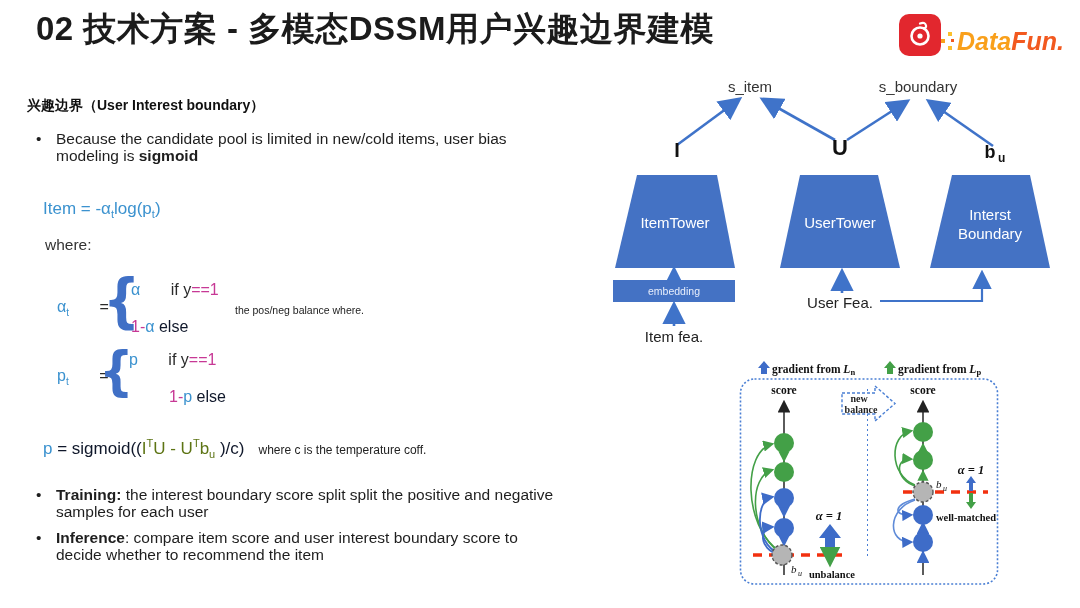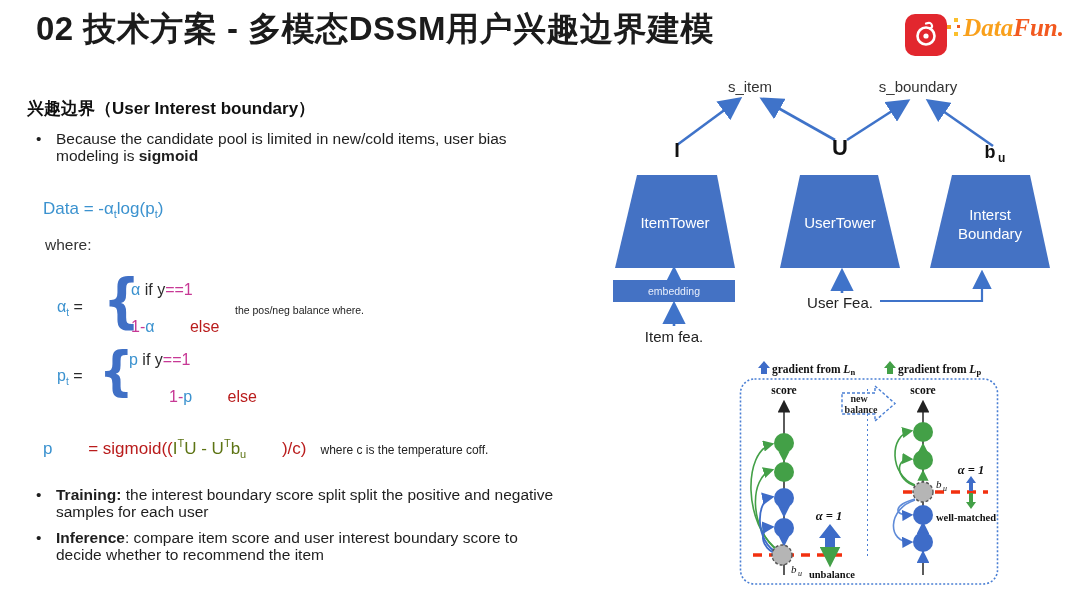--- a/index.html
+++ b/index.html
@@ -7,37 +7,37 @@
     width:1080px;height:608px;position:relative;overflow:hidden;
     background:#ffffff;color:#1e1e1e;
     font-family:"Liberation Sans","DejaVu Sans",sans-serif;
   }
   .abs{position:absolute;}
   
   .title{
     left:36px;top:7px;font-size:33px;font-weight:600;color:#1b1b1b;
     letter-spacing:0.5px;white-space:nowrap;
   }
-  .logo-wrap{right:16px;top:14px;display:flex;align-items:flex-start;gap:0;font-family:Liberation Serif, serif;}
+  .logo-wrap{right:16px;top:14px;display:flex;align-items:flex-end;gap:0;}
   .ne-icon{width:42px;height:42px;background:#e2272e;border-radius:10px;
     display:flex;align-items:center;justify-content:center;}
   .datafun{display:flex;align-items:center;gap:2px;}
   .df-text{font-size:25px;font-weight:bold;font-style:italic;letter-spacing:0;}
   .df-part1{color:#f9a01b;}
   .df-part2{color:#f2591f;}
   
-  .heading{left:27px;top:97px;font-size:17px;font-weight:bold;color:#101010;}
+  .heading{left:27px;top:97px;font-size:14px;font-weight:bold;color:#101010;}
   .bullet{font-size:15.5px;line-height:17px;color:#1e1e1e;}
   .bullet .dot{position:absolute;left:0;top:0;}
   .bullet .btxt{display:block;margin-left:20px;}
   .blue{color:#3b92cf;}
   .pink{color:#c73895;}
-  .olive{color:#b91c1c;padding-left:31px;}
+  .olive{color:#0f172a;}
   .dolive{color:#5d7414;font-weight:normal;}
-  .dark{color:#2a2a2a;}
+  .dark{color:#2a2a2a;padding-left:26px;}
   .formula{font-size:17px;white-space:nowrap;}
   .formula sub{font-size:11px;}
   .formula sup{font-size:11px;}
   .where{left:45px;top:236px;font-size:15.5px;color:#333;}
   .caseblock{height:76px;}
   .case-lhs{position:absolute;left:0;font-size:16px;}
   .case-lhs sub{font-size:10px;}
   .brace{position:absolute;font-size:58px;line-height:58px;font-weight:bold;
     color:#4070c6;font-family:"DejaVu Sans",sans-serif;transform:scaleX(0.9);}
   .case-line{position:absolute;font-size:16px;white-space:nowrap;}
@@ -71,21 +71,21 @@
 </div>
 
 <div class="abs heading">兴趣边界（User Interest boundary）</div>
 
 <div class="abs bullet" style="left:36px;top:130px;width:508px;">
   <span class="dot">•</span>
   <span class="btxt"><span>Because the candidate pool is limited in new/cold items,  user bias modeling is </span><b>sigmoid</b></span>
 </div>
 
 <div class="abs formula blue" style="left:43px;top:199px;">
-  <span>Data = -α</span><sub>t</sub><span>log(p</span><sub>t</sub><span>)</span>
+  <span>Item = -α</span><sub>t</sub><span>log(p</span><sub>t</sub><span>)</span>
 </div>
 
 <div class="abs where">where:</div>
 
 <div class="abs caseblock" style="left:57px;top:276px;width:480px;">
   <span class="case-lhs blue" style="top:22px;"><span>α</span><sub>t</sub><span class="dark"> =</span></span>
   <span class="brace" style="left:44px;top:-4px;">{</span>
   <span class="case-line" style="left:74px;top:5px;"><span class="blue">α</span><span class="dark"> if y</span><span class="pink">==1</span></span>
   <span class="case-line" style="left:74px;top:42px;"><span class="pink">1-</span><span class="blue">α</span><span class="olive"> else</span></span>
   <span class="case-line smallnote" style="left:178px;top:28px;">the pos/neg balance where.</span>

